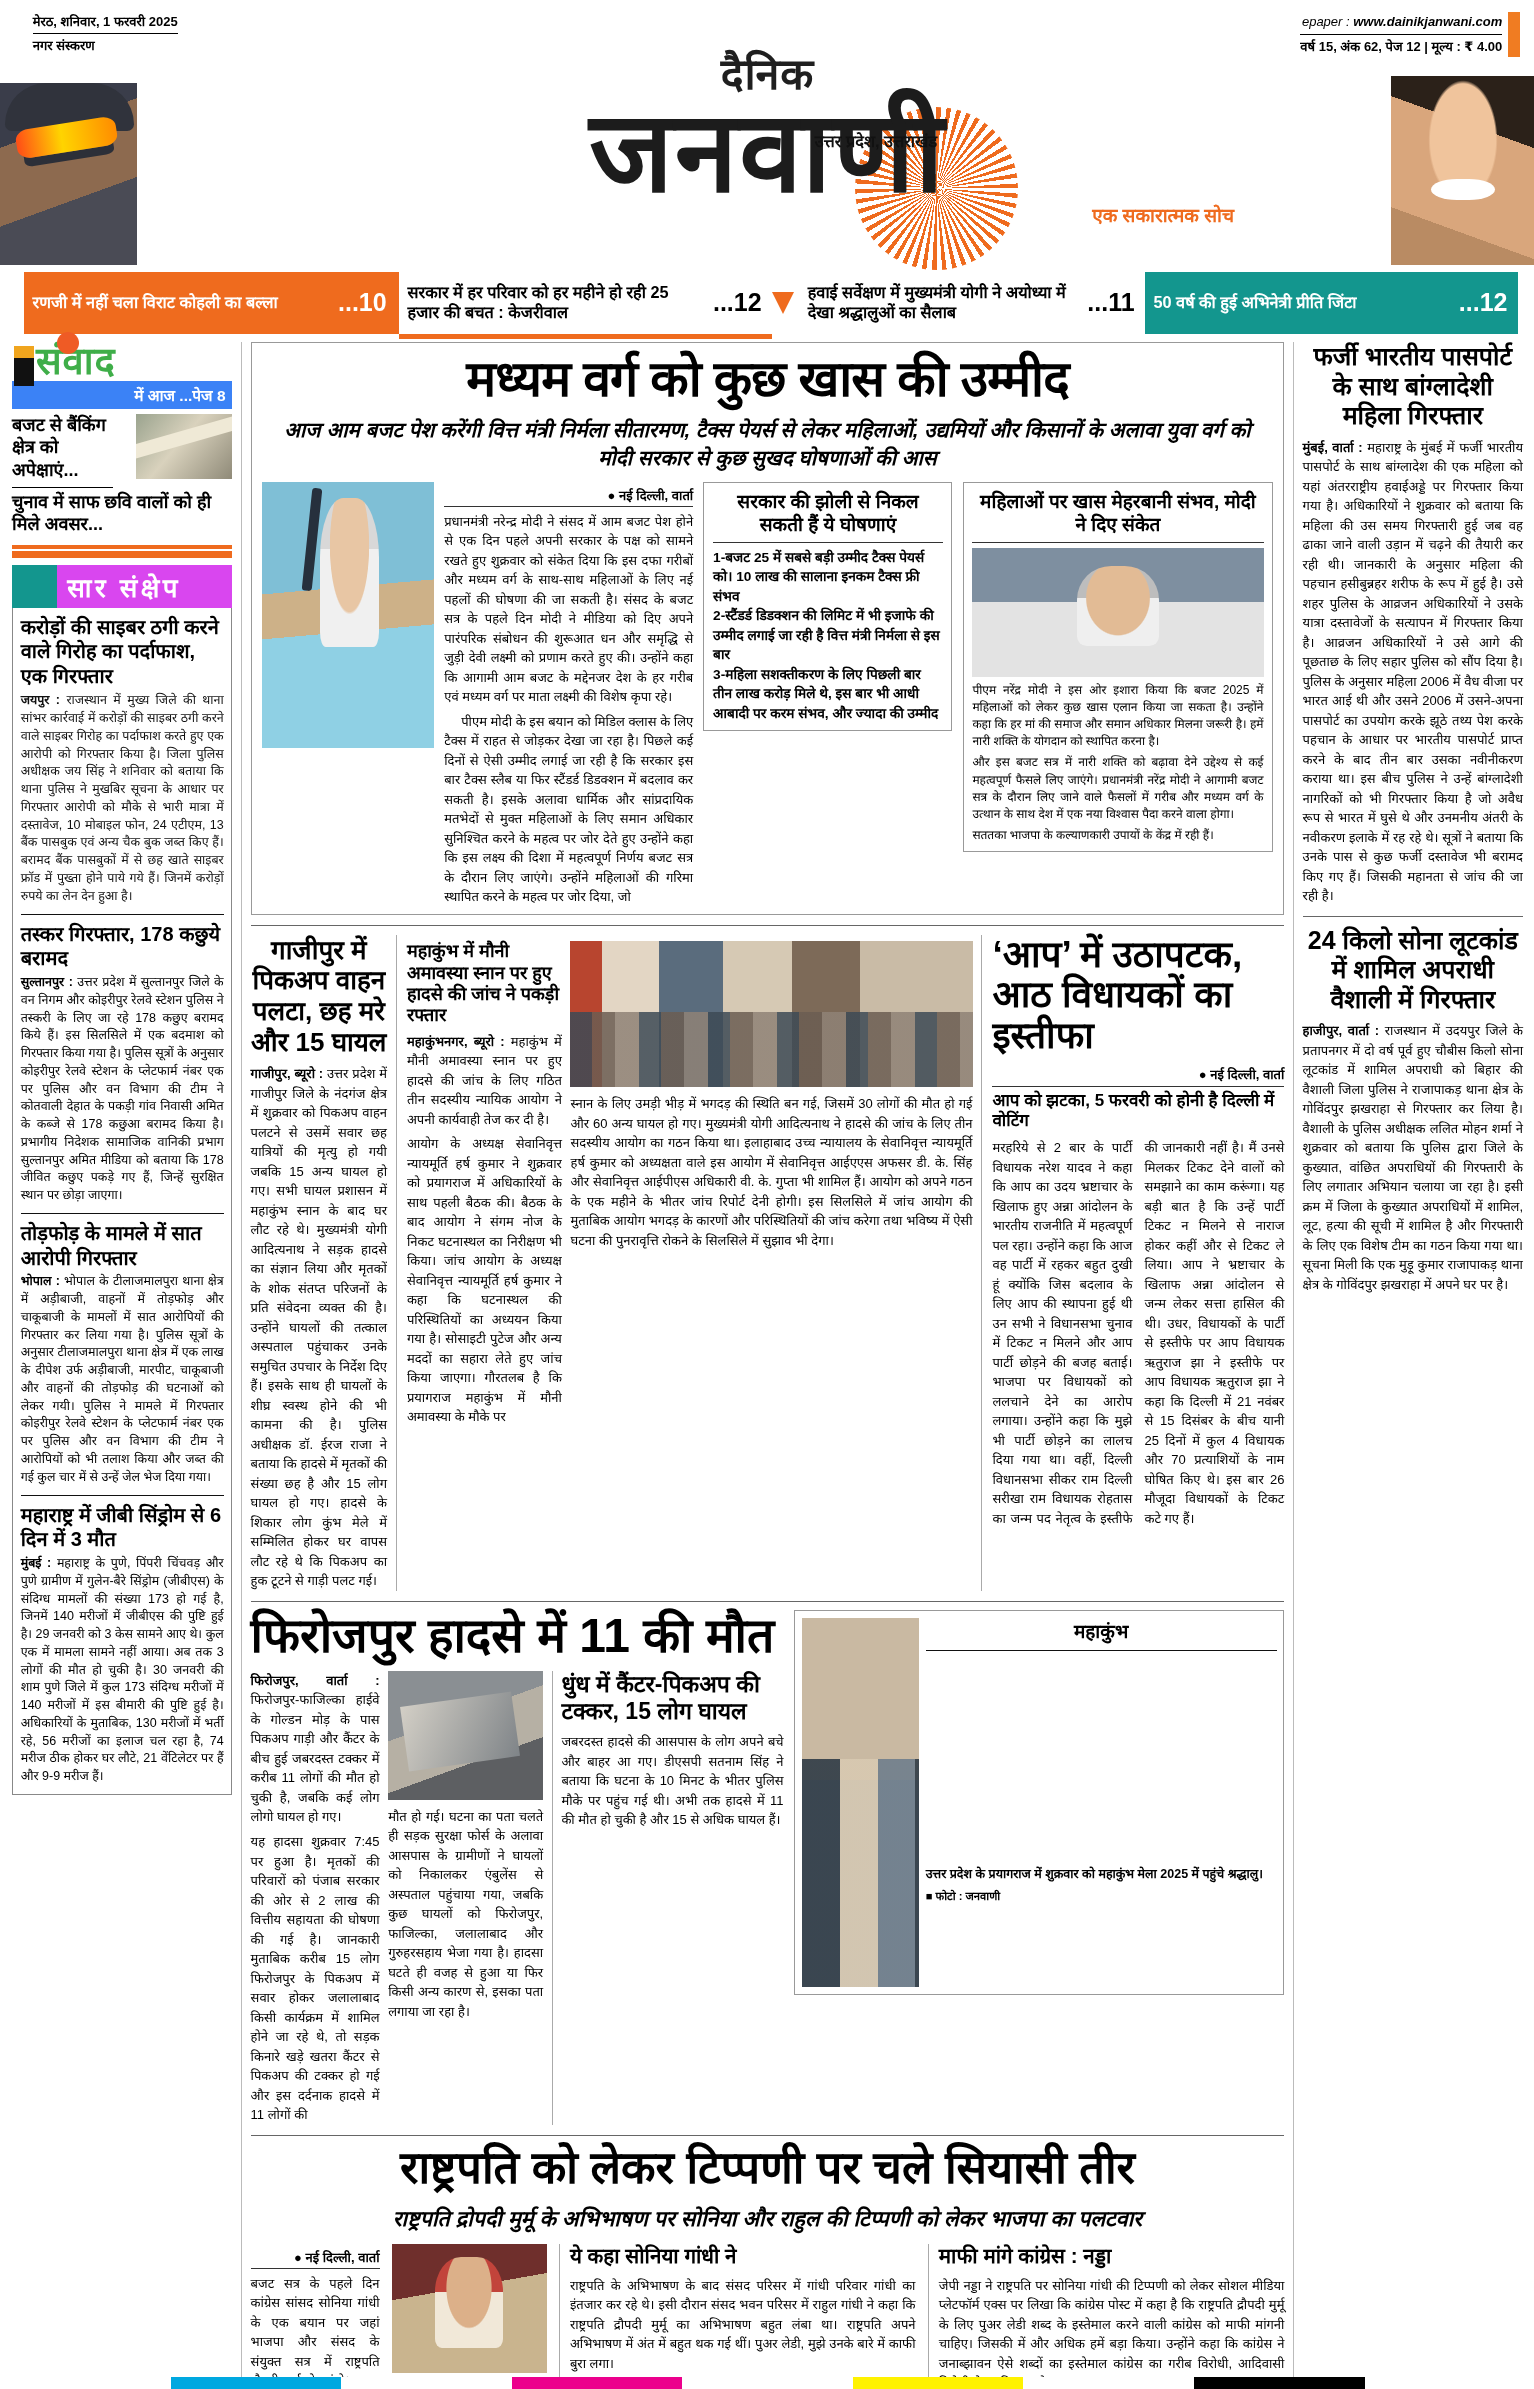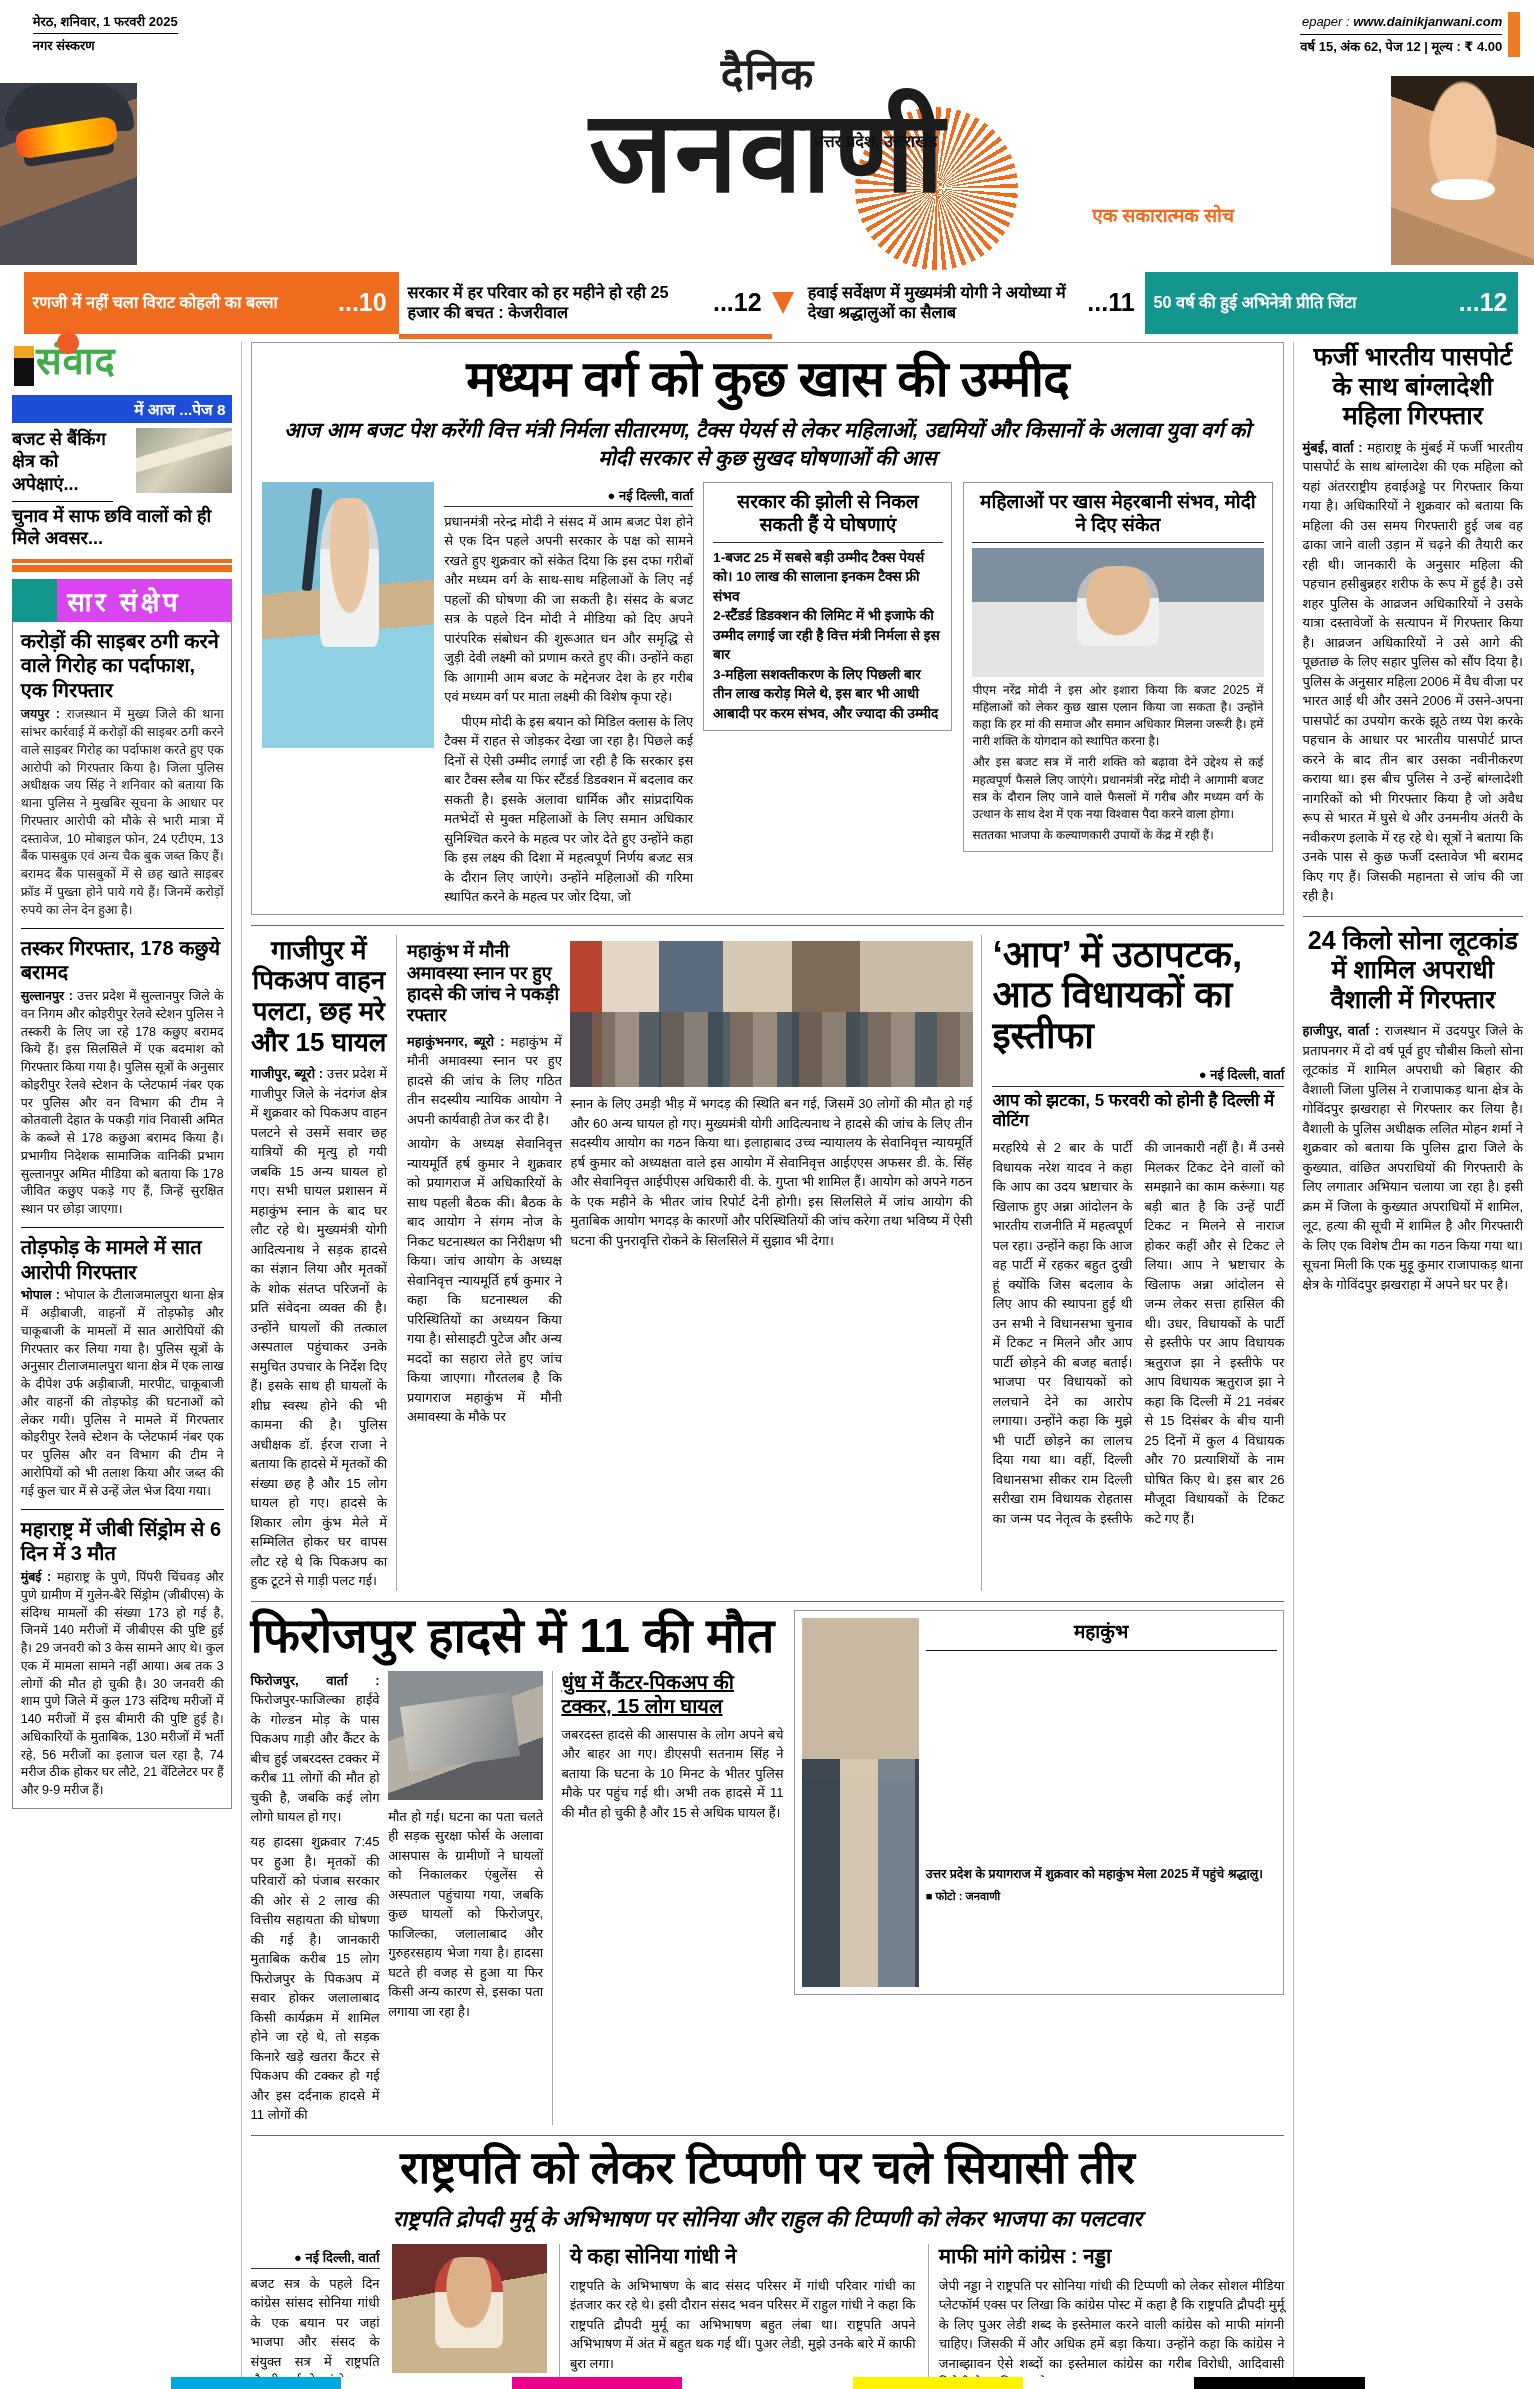--- a/index.html
+++ b/index.html
@@ -113,22 +113,22 @@
   }
   .samvad-logo .dot {
     position: absolute; left: 45px; top: -10.3px; width: 22.3px; height: 22.3px; border-radius: 50%;
     background: #ef5b25;
   }
   .samvad-logo .stack {
     position: absolute; left: 1.7px; top: 3.4px; width: 20.6px; height: 40px;
     background: linear-gradient(180deg,#f0a51e 0 30%, #111 30% 100%);
   }
   .samvad-strip {
-    background: #1d4ed8; color: #fff; font-size: 15.5px; font-weight: 800; text-align: right;
-    padding: 2.6px 6.9px; margin-top: 15px;
+    background: #3b82f6; color: #fff; font-size: 15.5px; font-weight: 800; text-align: right;
+    padding: 2.6px 6.9px; margin-top: 1px;
   }
   .samvad-item { display: flex; gap: 6.9px; padding-top: 5.2px; }
   .samvad-item .txt { font-size: 18px; font-weight: 700; line-height: 1.25; flex: 1; }
   .samvad-thumb {
     width: 96px; height: 65px; background: linear-gradient(130deg,#9aa38e,#d9d2bd 45%, #8f8a78);
     position: relative; overflow: hidden;
   }
   .samvad-thumb::after {
     content:""; position:absolute; left:-8.6px; top:13.7px; width:129px; height:13.7px; background:#efe9d6;
     transform: rotate(-16deg);
@@ -452,21 +452,21 @@
           <div style="display:flex; gap:8.6px; margin-top:8.6px;">
             <div style="flex:0 0 129px;">
               <div class="body-txt"><b>फिरोजपुर, वार्ता : </b><span>फिरोजपुर-फाजिल्का हाईवे के गोल्डन मोड़ के पास पिकअप गाड़ी और कैंटर के बीच हुई जबरदस्त टक्कर में करीब 11 लोगों की मौत हो चुकी है, जबकि कई लोग लोगो घायल हो गए।</span></div>
               <div class="body-txt" style="margin-top:5.2px;">यह हादसा शुक्रवार 7:45 पर हुआ है। मृतकों की परिवारों को पंजाब सरकार की ओर से 2 लाख की वित्तीय सहायता की घोषणा की गई है। जानकारी मुताबिक करीब 15 लोग फिरोजपुर के पिकअप में सवार होकर जलालाबाद किसी कार्यक्रम में शामिल होने जा रहे थे, तो सड़क किनारे खड़े खतरा कैंटर से पिकअप की टक्कर हो गई और इस दर्दनाक हादसे में 11 लोगों की</div>
             </div>
             <div style="flex:0 0 155px;">
               <div class="photo-generic ph-wreck" style="height:129px;"></div>
               <div class="body-txt" style="margin-top:6.9px;">मौत हो गई। घटना का पता चलते ही सड़क सुरक्षा फोर्स के अलावा आसपास के ग्रामीणों ने घायलों को निकालकर एंबुलेंस से अस्पताल पहुंचाया गया, जबकि कुछ घायलों को फिरोजपुर, फाजिल्का, जलालाबाद और गुरुहरसहाय भेजा गया है। हादसा घटते ही वजह से हुआ या फिर किसी अन्य कारण से, इसका पता लगाया जा रहा है।</div>
             </div>
             <div style="flex:1; border-left:0.9px solid #aaa; padding-left:8.6px;">
-              <div class="hl-md" style="font-size:20px;text-decoration:underline;">धुंध में कैंटर-पिकअप की टक्कर, 15 लोग घायल</div>
+              <div class="hl-md" style="font-size:23px;">धुंध में कैंटर-पिकअप की टक्कर, 15 लोग घायल</div>
               <div class="body-txt" style="margin-top:6.9px;">जबरदस्त हादसे की आसपास के लोग अपने बचे और बाहर आ गए। डीएसपी सतनाम सिंह ने बताया कि घटना के 10 मिनट के भीतर पुलिस मौके पर पहुंच गई थी। अभी तक हादसे में 11 की मौत हो चुकी है और 15 से अधिक घायल हैं।</div>
             </div>
           </div>
         </div>
 
         <div style="flex:1;">
           <div class="mk-card">
             <div class="mk-photo photo-generic ph-mkumbh"></div>
             <div class="mk-side">
               <div class="mk-title">महाकुंभ</div>

